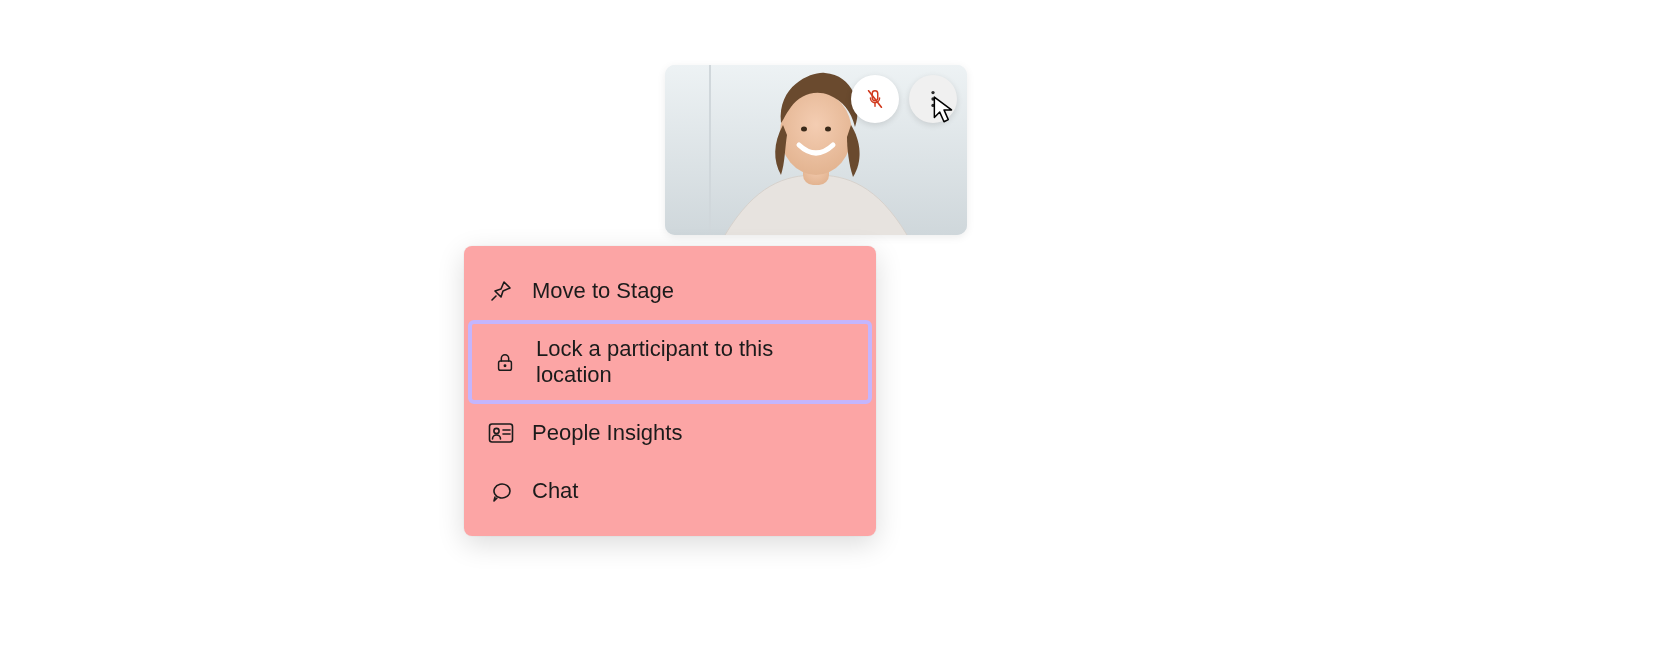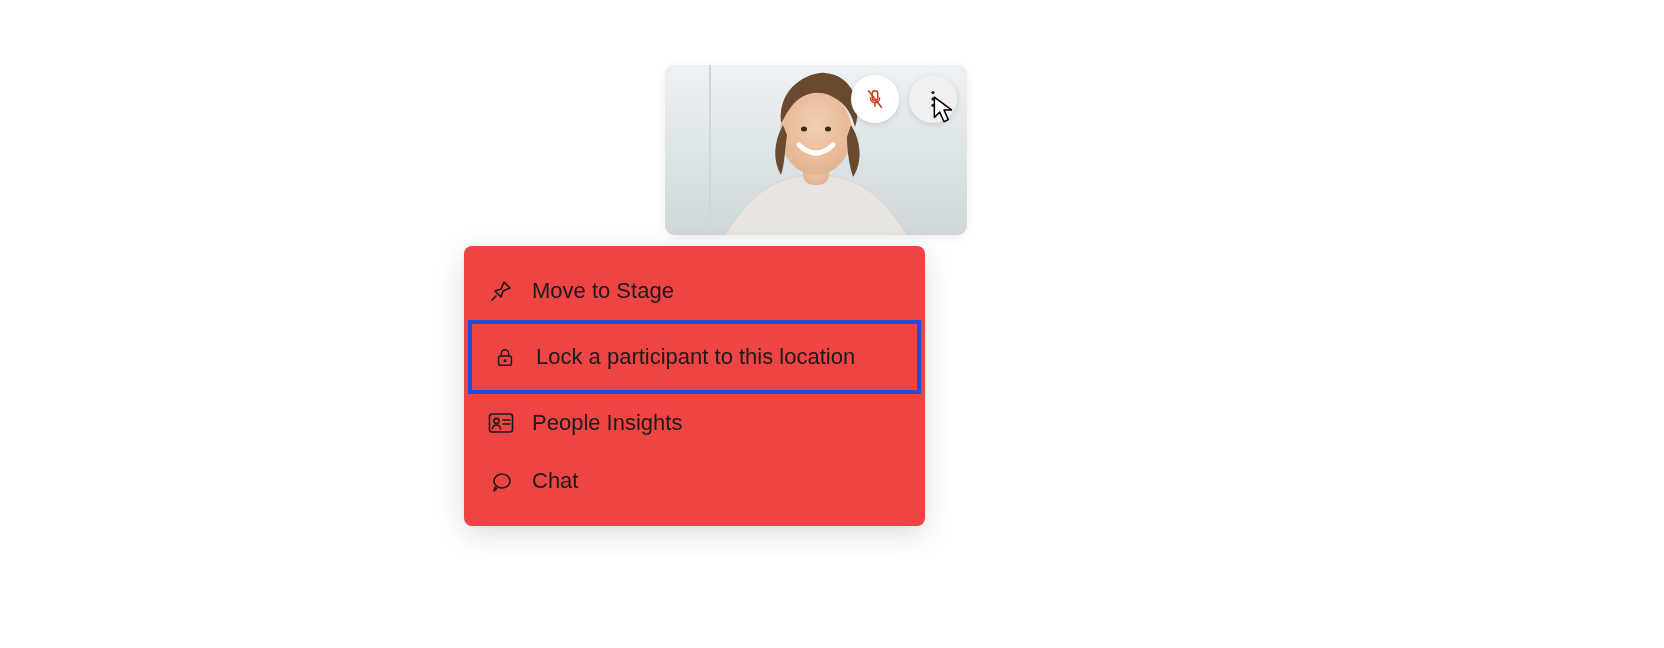--- a/index.html
+++ b/index.html
@@ -51,42 +51,42 @@
       left: 933px;
       width: 22px;
       height: 30px;
       pointer-events: none;
     }
 
     .menu {
       position: absolute;
       left: 464px;
       top: 246px;
-      width: 461px;
-      background: #ef4444;
+      width: 412px;
+      background: #fca5a5;
       border-radius: 8px;
       padding: 16px 0;
       box-shadow: 0 8px 28px rgba(0,0,0,0.14), 0 0 0 1px rgba(0,0,0,0.02);
     }
 
     .menu-item {
       display: flex;
       align-items: center;
       gap: 18px;
       padding: 16px 24px;
       font-size: 22px;
       color: #1b1b1b;
       cursor: pointer;
     }
 
     .menu-item.highlighted {
       margin: 0 4px;
-      border: 4px solid #1d4ed8;
-      border-radius: 0;
-      padding: 20px 20px;
+      border: 4px solid #c4b5fd;
+      border-radius: 6px;
+      padding: 12px 20px;
     }
 
     .menu-icon { width: 26px; height: 26px; flex-shrink: 0; display: flex; align-items: center; justify-content: center; }
   </style>
 </head>
 <body>
 
 <div class="video-tile">
 
   <svg class="person" viewBox="0 0 302 170" preserveAspectRatio="xMidYMid slice">

